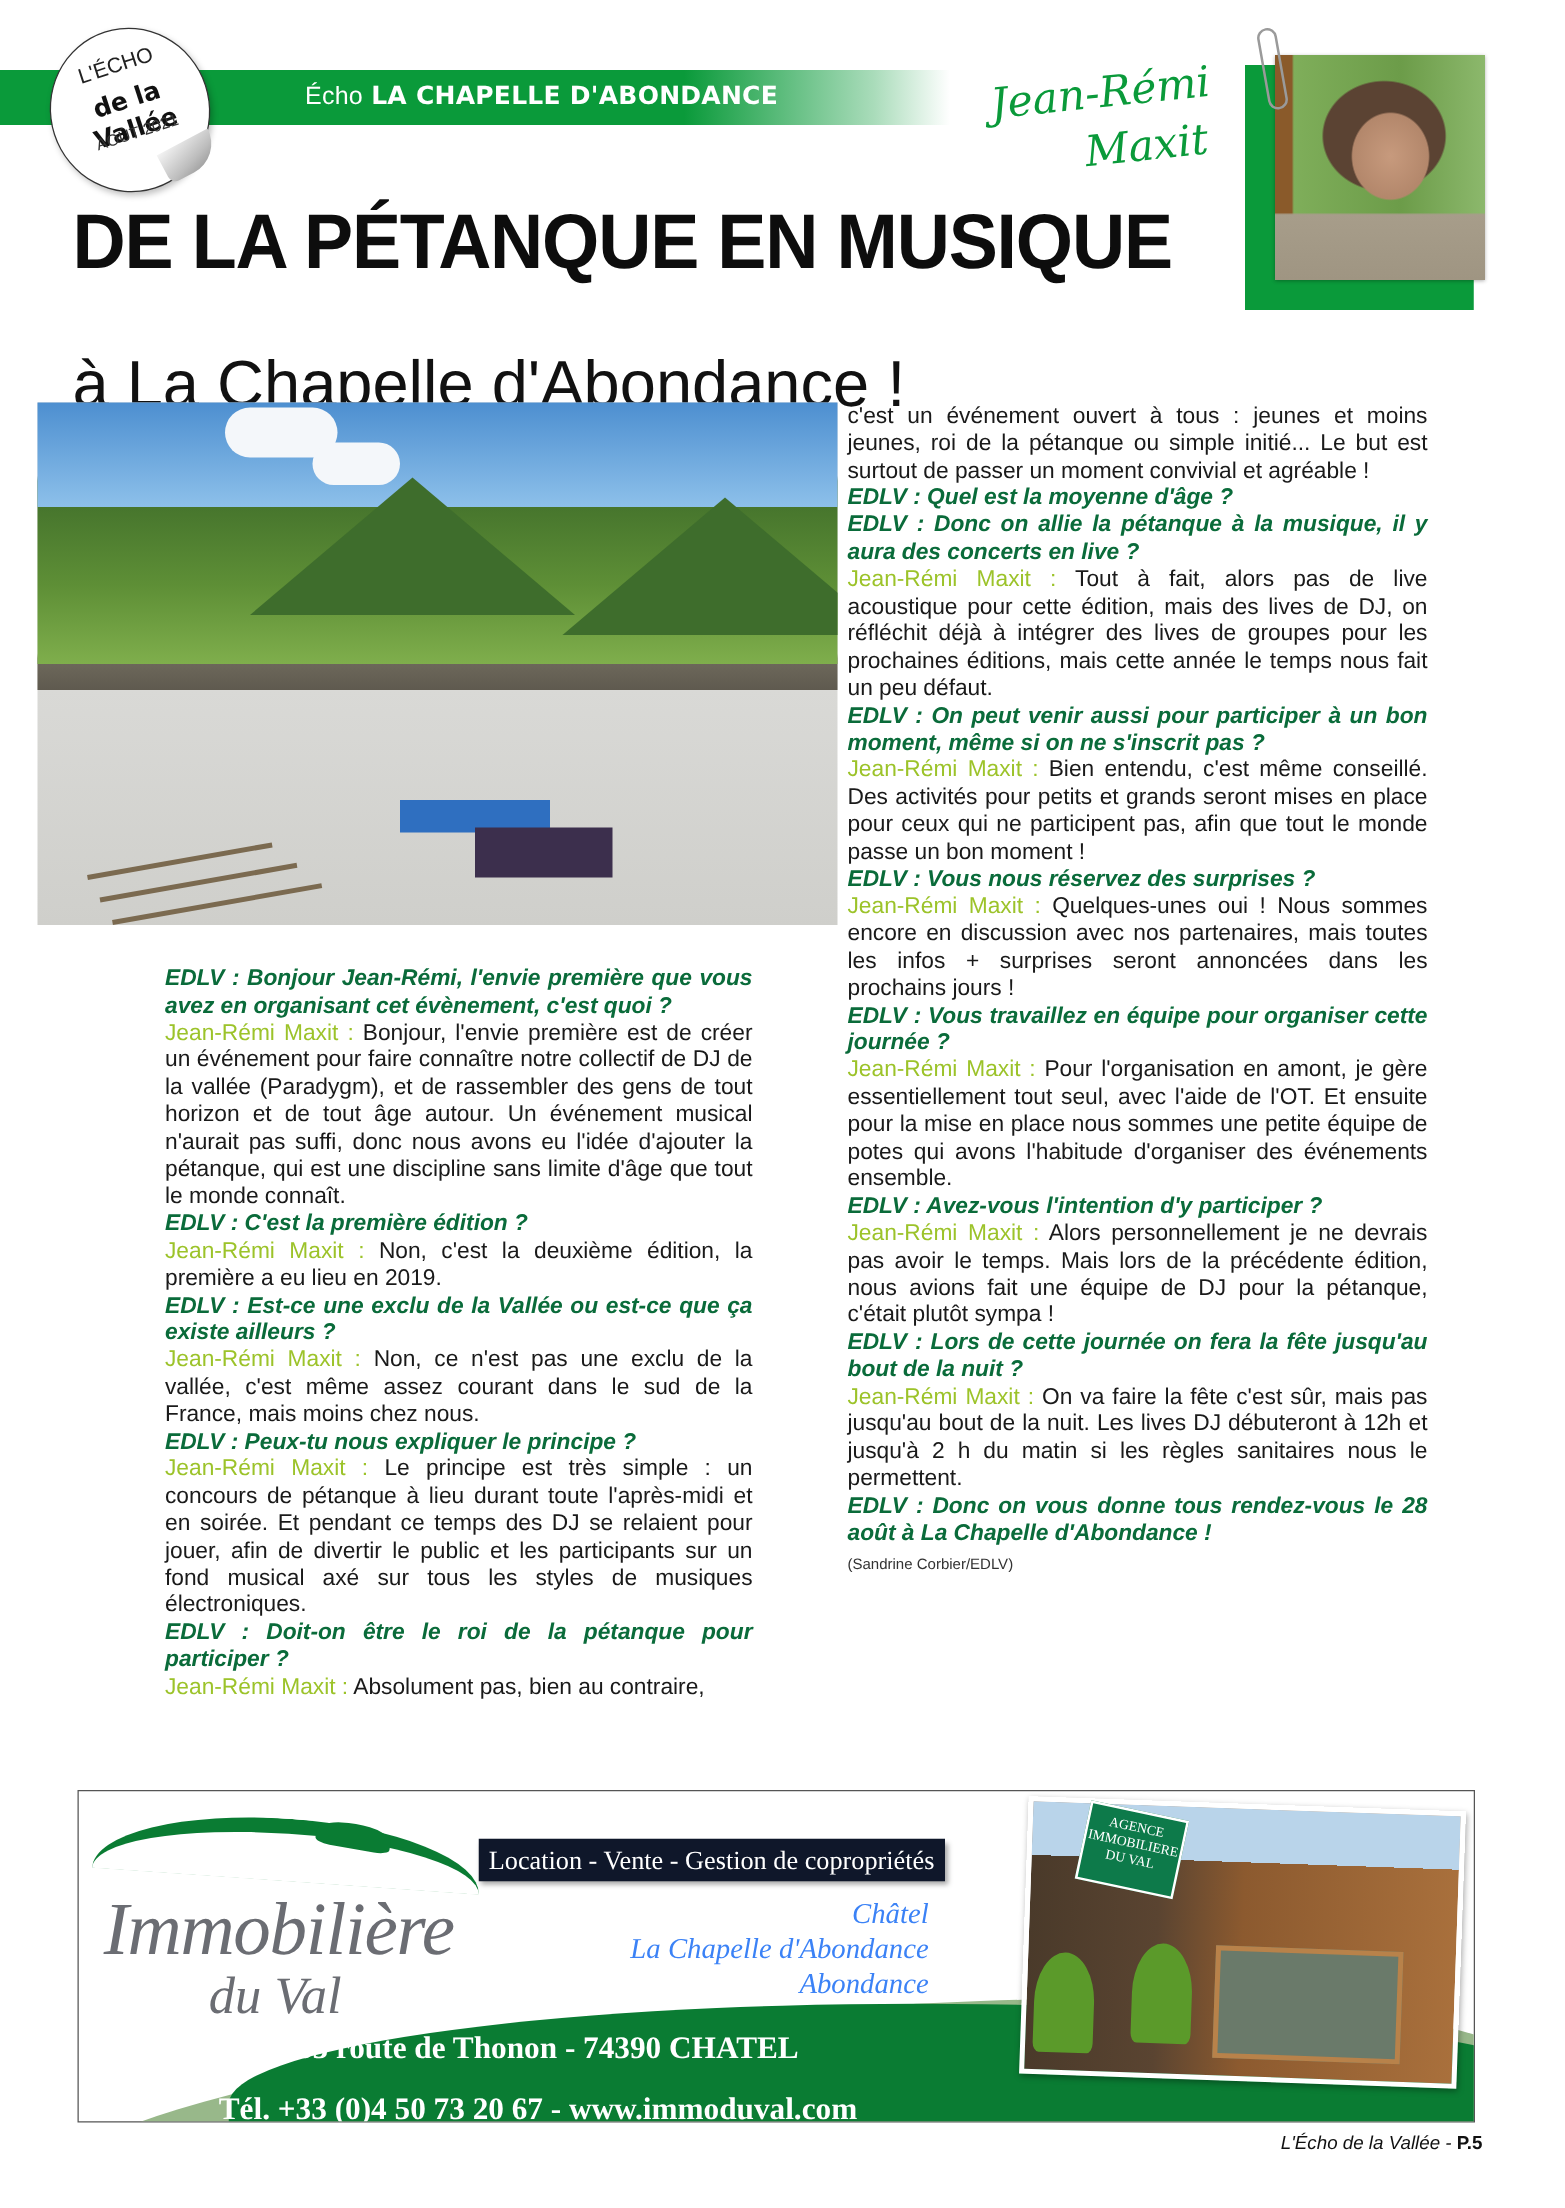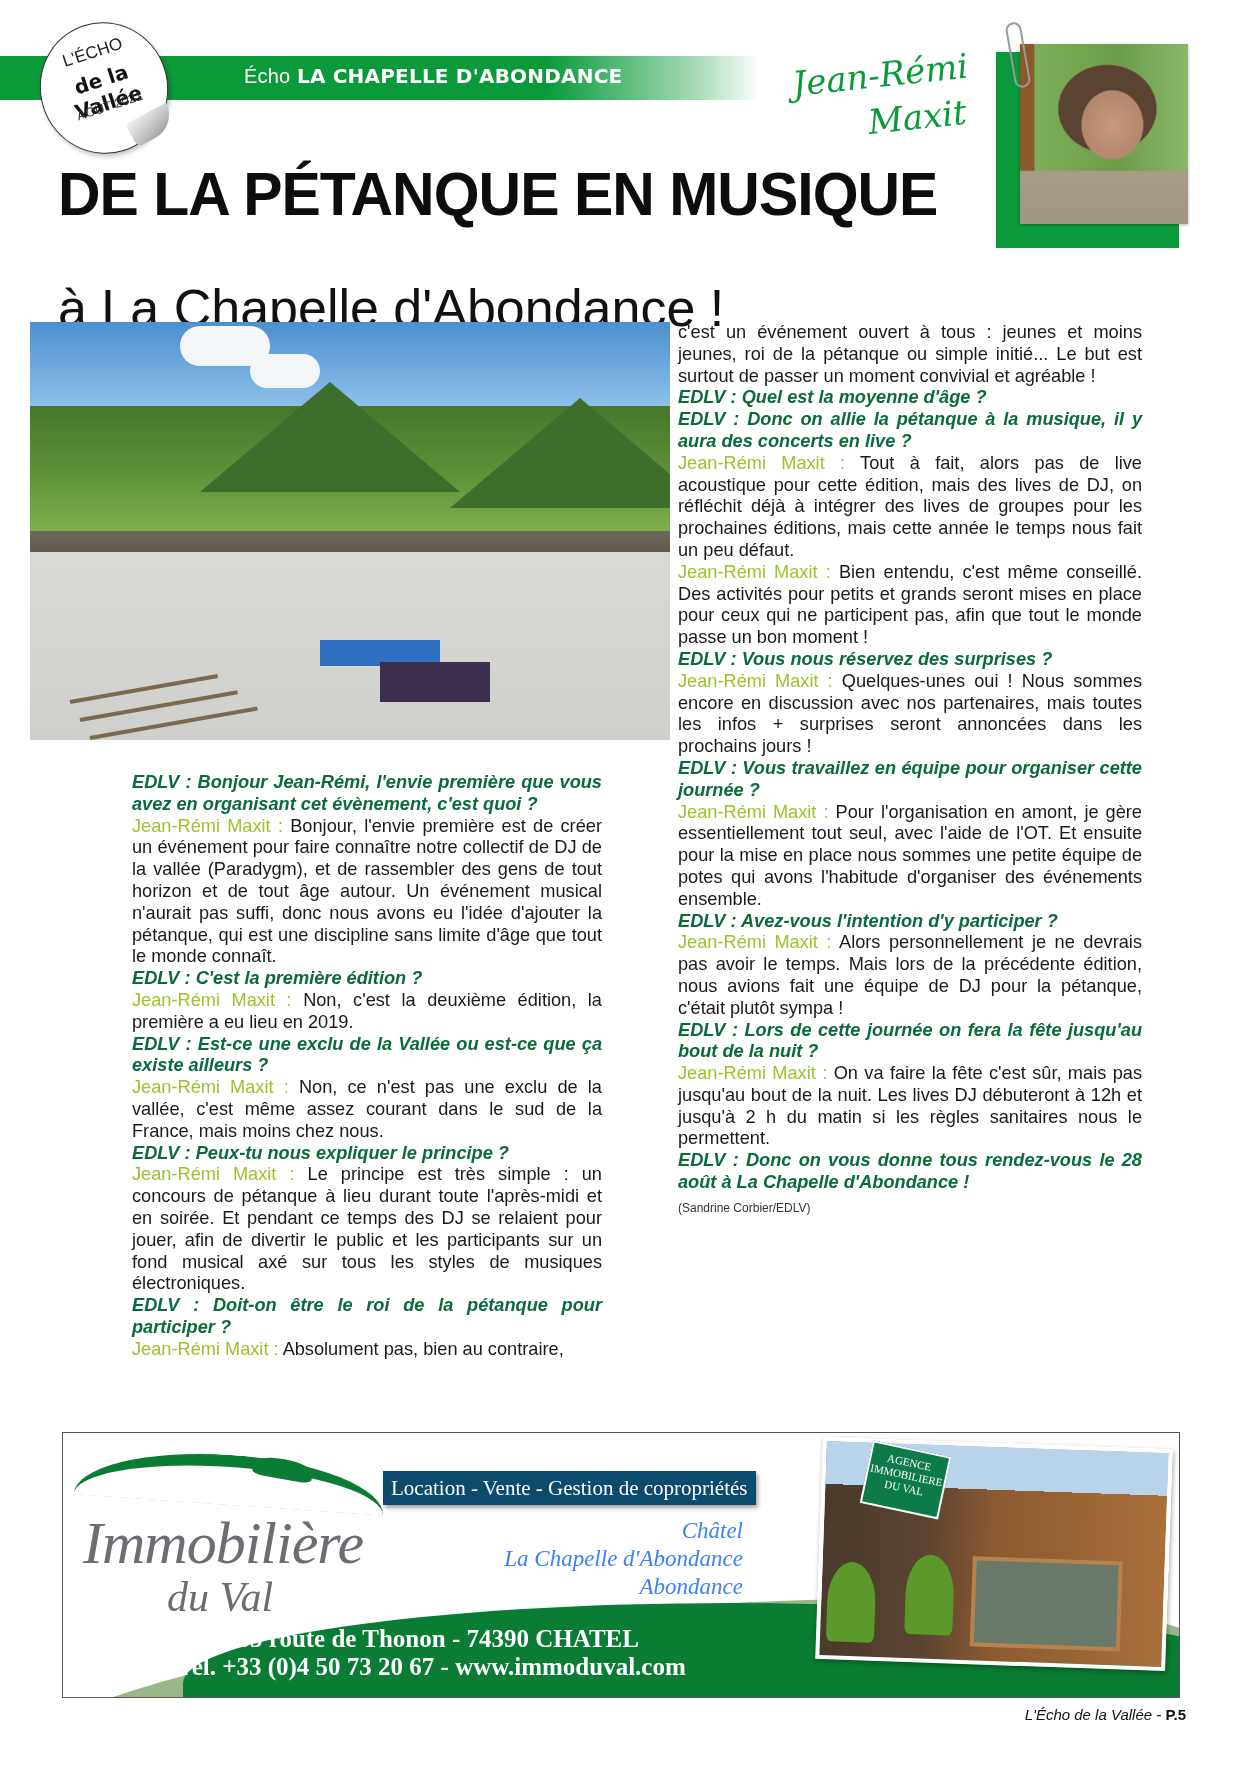--- a/index.html
+++ b/index.html
@@ -124,33 +124,33 @@
   .ad-brand1 {
     position: absolute; left: 20px; top: 76px; font-family: "Liberation Serif", serif; font-style: italic;
     font-size: 60px; color: #6b6d73; letter-spacing: -1px;
   }
   .ad-brand2 {
     position: absolute; left: 104px; top: 140px; font-family: "Liberation Serif", serif; font-style: italic;
     font-size: 42px; color: #6b6d73;
   }
   .ad-services {
     position: absolute; left: 320px; top: 38px; height: 34px; padding: 0 8px;
-    background: #0c4a6e; color: #fff; font-family: "Liberation Serif", serif; font-size: 21px;
+    background: #0f172a; color: #fff; font-family: "Liberation Serif", serif; font-size: 21px;
     line-height: 34px; box-shadow: 2px 3px 4px rgba(0,0,0,0.35); white-space: nowrap;
   }
   .ad-towns {
     position: absolute; left: 380px; top: 84px; width: 300px; text-align: right;
     font-family: "Liberation Serif", serif; font-style: italic; font-size: 23px; line-height: 28px; color: #3b82f6;
   }
   .ad-address, .ad-phone {
     position: absolute; left: 110px; font-family: "Liberation Serif", serif; font-weight: bold;
     font-size: 25px; color: #fff; white-space: nowrap;
   }
   .ad-address { left: 162px; top: 192px; }
-  .ad-phone { left: 112px; top: 220px; }
+  .ad-phone { left: 112px; top: 241px; }
   .ad-photo {
     position: absolute; left: 756px; top: 10px; width: 350px; height: 222px;
     background:
       linear-gradient(to bottom, #b9d4ea 0%, #b9d4ea 20%, transparent 20%),
       linear-gradient(to right, #4a3a2a 0%, #5a4431 30%, #8c5a2f 50%, #a9703c 100%);
     border: 4px solid #fff; box-shadow: 1px 2px 5px rgba(0,0,0,0.35); transform: rotate(2deg);
   }
   .ad-photo .sign {
     position: absolute; left: 40px; top: 4px; width: 80px; height: 64px; background: #0d7a4a;
     color: #fff; font-family: "Liberation Serif", serif; font-size: 11px; line-height: 13px; text-align: center;
@@ -232,20 +232,21 @@
 <div class="col col-right">
   <span class="para">c'est un événement ouvert à tous : jeunes et moins jeunes, roi de la pétanque ou simple initié... Le but est surtout de passer un moment convivial et agréable !</span>
   <div>
     <span class="q">EDLV : Quel est la moyenne d'âge ?</span>
   </div>
   <div>
     <span class="q">EDLV : Donc on allie la pétanque à la musique, il y aura des concerts en live ?</span>
     <span class="para"><span class="a-name">Jean-Rémi Maxit :</span> <span>Tout à fait, alors pas de live acoustique pour cette édition, mais des lives de DJ, on réfléchit déjà à intégrer des lives de groupes pour les prochaines éditions, mais cette année le temps nous fait un peu défaut.</span></span>
   </div>
   <div>
+    <span class="q">EDLV : On peut venir aussi pour participer à un bon moment, même si on ne s'inscrit pas ?</span>
     <span class="para"><span class="a-name">Jean-Rémi Maxit :</span> <span>Bien entendu, c'est même conseillé. Des activités pour petits et grands seront mises en place pour ceux qui ne participent pas, afin que tout le monde passe un bon moment !</span></span>
   </div>
   <div>
     <span class="q">EDLV : Vous nous réservez des surprises ?</span>
     <span class="para"><span class="a-name">Jean-Rémi Maxit :</span> <span>Quelques-unes oui ! Nous sommes encore en discussion avec nos partenaires, mais toutes les infos + surprises seront annoncées dans les prochains jours !</span></span>
   </div>
   <div>
     <span class="q">EDLV : Vous travaillez en équipe pour organiser cette journée ?</span>
     <span class="para"><span class="a-name">Jean-Rémi Maxit :</span> <span>Pour l'organisation en amont, je gère essentiellement tout seul, avec l'aide de l'OT. Et ensuite pour la mise en place nous sommes une petite équipe de potes qui avons l'habitude d'organiser des événements ensemble.</span></span>
   </div>

